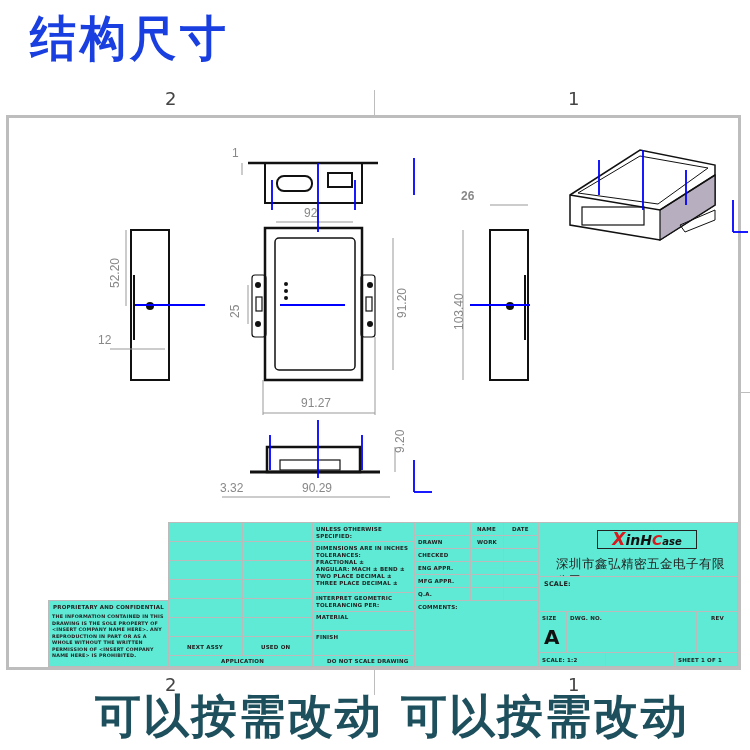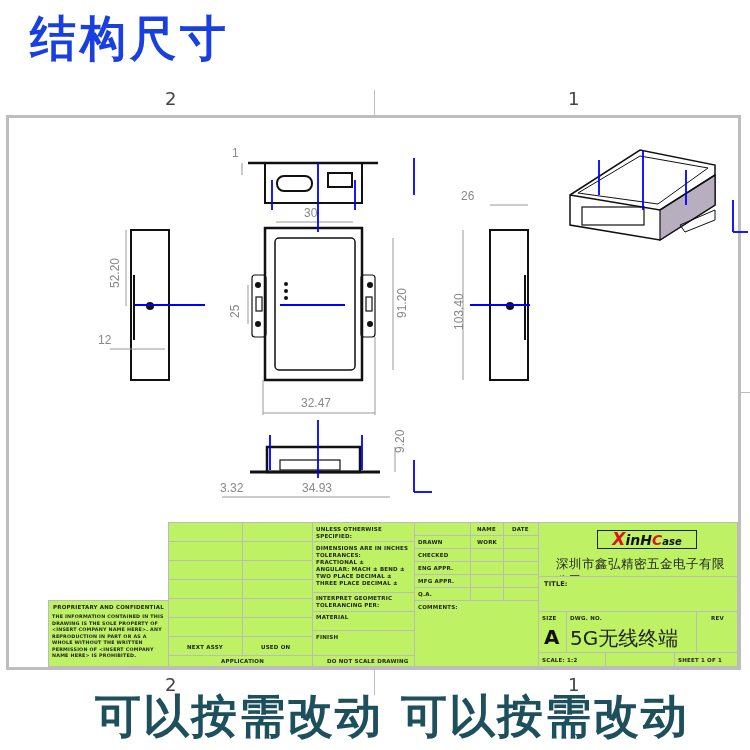--- a/index.html
+++ b/index.html
@@ -3,21 +3,21 @@
 <meta charset="utf-8">
 <style>
   html,body{margin:0;padding:0;background:#fff;}
   body{width:750px;height:750px;position:relative;overflow:hidden;font-family:"DejaVu Sans",sans-serif;}
   .abs{position:absolute;}
   .title-top{left:30px;top:8px;font-size:46px;color:#1a3fe0;font-weight:bold;letter-spacing:4px;font-family:"DejaVu Sans",sans-serif;transform:scaleY(1.05);}
   .title-bottom{left:95px;top:686px;font-size:46px;color:#1d4f5c;font-weight:bold;letter-spacing:2px;font-family:"DejaVu Sans",sans-serif;}
   .zone{font-size:18px;color:#444;font-family:"DejaVu Sans",sans-serif;}
   .frame{left:6px;top:115px;width:735px;height:555px;border:3px solid #bdbdbd;box-sizing:border-box;}
   .tick{background:#bdbdbd;}
-  .tb{position:absolute;border:1px solid #bbb;box-sizing:border-box;background:#bef264;}
+  .tb{position:absolute;border:1px solid #bbb;box-sizing:border-box;background:#5eead4;}
   .tbt{position:absolute;font-size:5.5px;font-weight:bold;color:#222;letter-spacing:0.2px;line-height:7px;font-family:"DejaVu Sans",sans-serif;}
   .dim{position:absolute;font-size:12px;color:#888;font-family:"Liberation Sans",sans-serif;}
   .vdim{transform:rotate(-90deg);transform-origin:left top;}
   svg{position:absolute;left:0;top:0;}
 </style>
 </head>
 <body>
 
 <div class="abs title-top">结构尺寸</div>
 
@@ -103,31 +103,31 @@
     <line x1="414" y1="492" x2="432" y2="492"></line>
     <line x1="599" y1="160" x2="599" y2="195"></line>
     <line x1="643" y1="150" x2="643" y2="210"></line>
     <line x1="686" y1="170" x2="686" y2="205"></line>
     <line x1="733" y1="200" x2="733" y2="232"></line>
     <line x1="733" y1="232" x2="748" y2="232"></line>
   </g>
 </svg>
 
 <div class="dim" style="left:232px;top:146px;">1</div>
-<div class="dim" style="left:304px;top:206px;">30</div>
+<div class="dim" style="left:304px;top:206px;">92</div>
 <div class="dim vdim" style="left:395px;top:318px;">91.20</div>
-<div class="dim" style="left:301px;top:396px;">32.47</div>
+<div class="dim" style="left:301px;top:396px;">91.27</div>
 <div class="dim vdim" style="left:228px;top:318px;">25</div>
 <div class="dim vdim" style="left:108px;top:288px;">52.20</div>
 <div class="dim" style="left:98px;top:333px;">12</div>
-<div class="dim" style="left:461px;top:189px;">26</div>
+<div class="dim" style="left:461px;top:189px;font-weight:bold;">26</div>
 <div class="dim vdim" style="left:452px;top:330px;">103.40</div>
 <div class="dim vdim" style="left:393px;top:453px;">9.20</div>
 <div class="dim" style="left:220px;top:481px;">3.32</div>
-<div class="dim" style="left:302px;top:481px;">34.93</div>
+<div class="dim" style="left:302px;top:481px;">90.29</div>
 
 <div>
 
   <div class="tb" style="left:168px;top:522px;width:75px;height:20px;"></div>
   <div class="tb" style="left:242px;top:522px;width:71px;height:20px;"></div>
   <div class="tb" style="left:168px;top:541px;width:75px;height:20px;"></div>
   <div class="tb" style="left:242px;top:541px;width:71px;height:20px;"></div>
   <div class="tb" style="left:168px;top:560px;width:75px;height:20px;"></div>
   <div class="tb" style="left:242px;top:560px;width:71px;height:20px;"></div>
   <div class="tb" style="left:168px;top:579px;width:75px;height:20px;"></div>
@@ -208,29 +208,28 @@
     <div class="tbt" style="left:3px;top:3px;">COMMENTS:</div>
   </div>
 
   <div class="tb" style="left:538px;top:522px;width:200px;height:55px;">
     <div class="abs" style="left:58px;top:7px;width:100px;height:19px;border:1.5px solid #222;box-sizing:border-box;font-style:italic;font-weight:bold;font-size:14px;line-height:16px;text-align:center;color:#111;">
       <span style="color:#d8181c;font-size:17px;">X</span><span>inH<span style="color:#d8181c;">C</span><span style="font-size:10px;">ase</span></span>
     </div>
     <div class="abs" style="left:17px;top:33px;font-size:12.5px;color:#222;letter-spacing:0.5px;">深圳市鑫弘精密五金电子有限公司</div>
   </div>
   <div class="tb" style="left:538px;top:576px;width:200px;height:36px;">
-    <div class="tbt" style="left:5px;top:4px;font-size:6.5px;">TITLE:</div>
+    <div class="tbt" style="left:5px;top:4px;font-size:6.5px;">SCALE:</div>
   </div>
   <div class="tb" style="left:538px;top:611px;width:29px;height:42px;">
     <div class="tbt" style="left:3px;top:3px;">SIZE</div>
     <div class="abs" style="left:5px;top:13px;font-size:20px;font-weight:bold;color:#111;">A</div>
   </div>
   <div class="tb" style="left:566px;top:611px;width:131px;height:42px;">
     <div class="tbt" style="left:3px;top:3px;">DWG. NO.</div>
-    <div class="abs" style="left:3px;top:13px;font-size:20px;color:#222;">5G无线终端</div>
   </div>
   <div class="tb" style="left:696px;top:611px;width:42px;height:42px;">
     <div class="tbt" style="left:14px;top:3px;">REV</div>
   </div>
   <div class="tb" style="left:538px;top:652px;width:68px;height:15px;">
     <div class="tbt" style="left:3px;top:4px;">SCALE: 1:2</div>
   </div>
   <div class="tb" style="left:605px;top:652px;width:70px;height:15px;"></div>
   <div class="tb" style="left:674px;top:652px;width:64px;height:15px;">
     <div class="tbt" style="left:3px;top:4px;">SHEET 1 OF 1</div>

